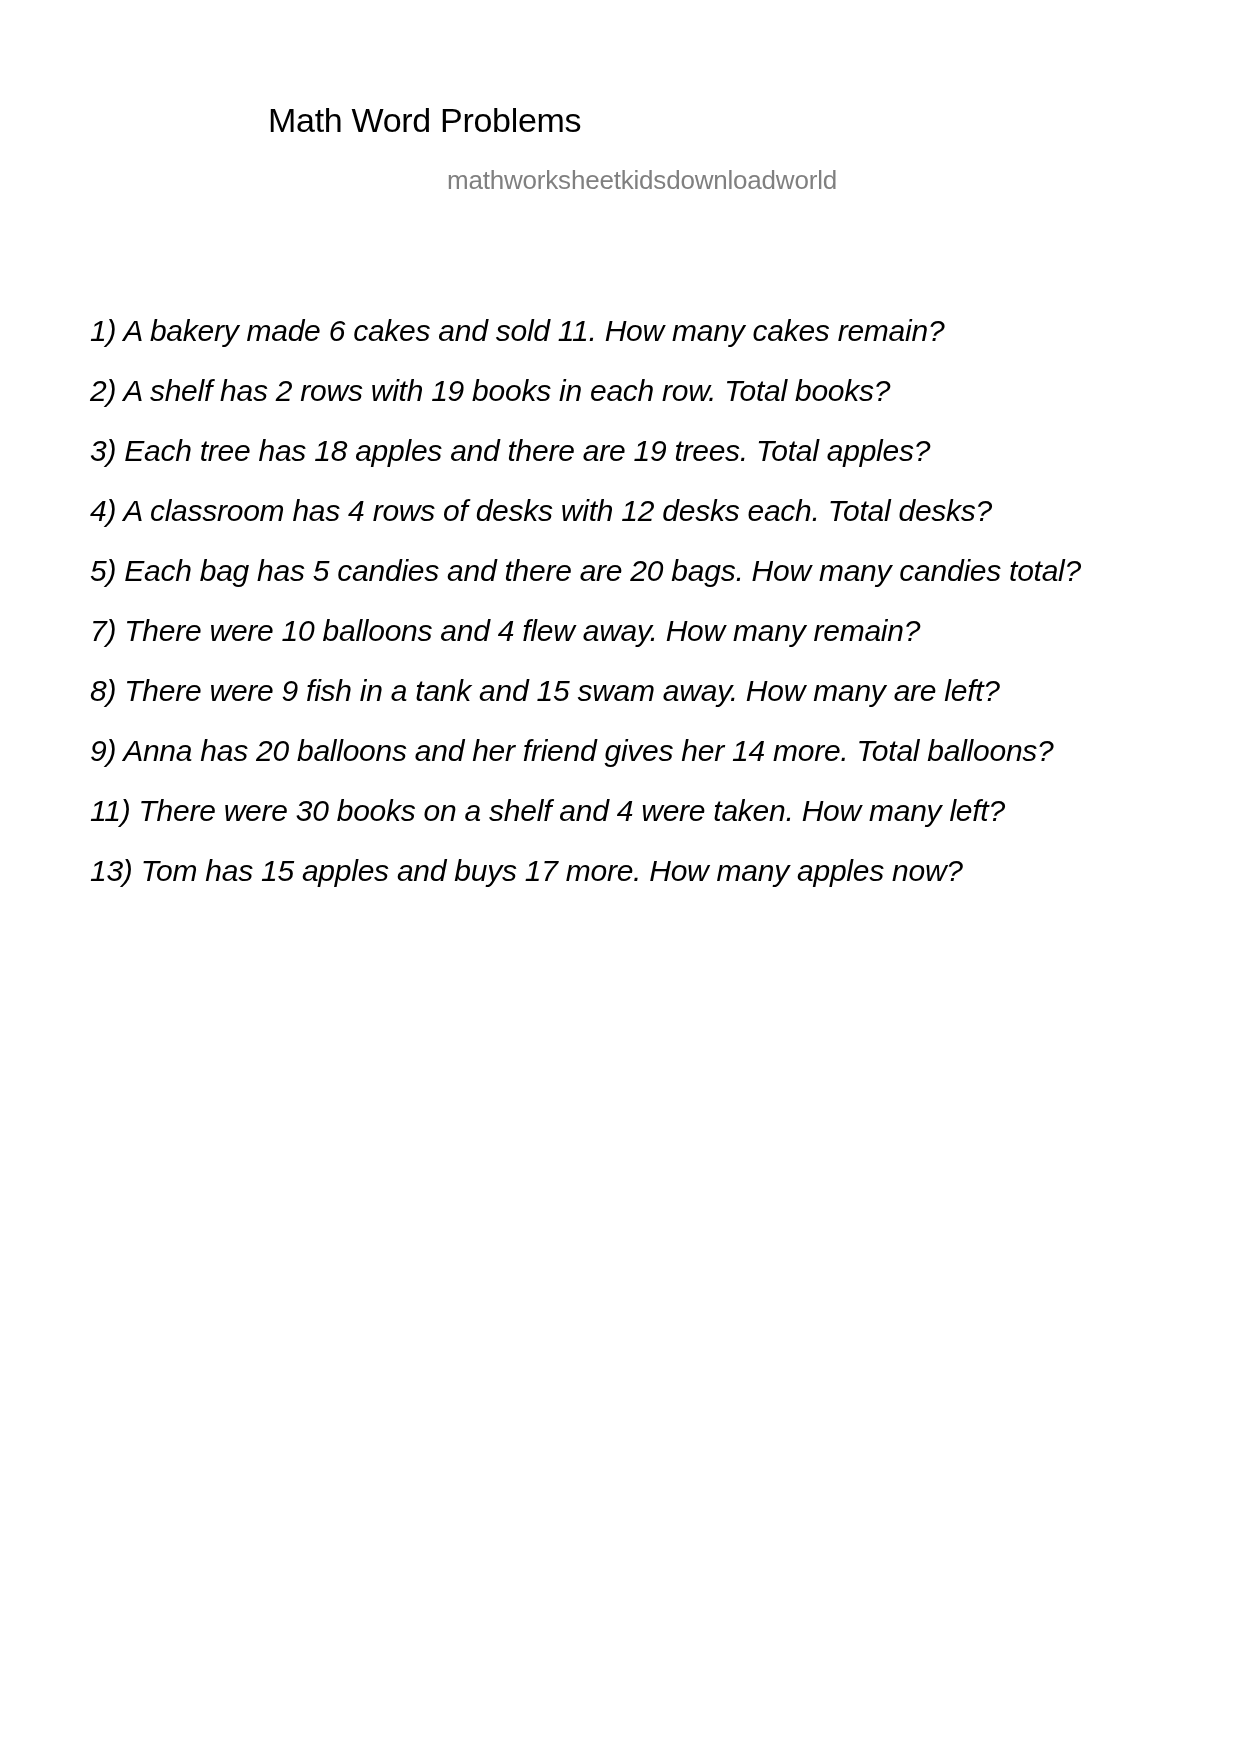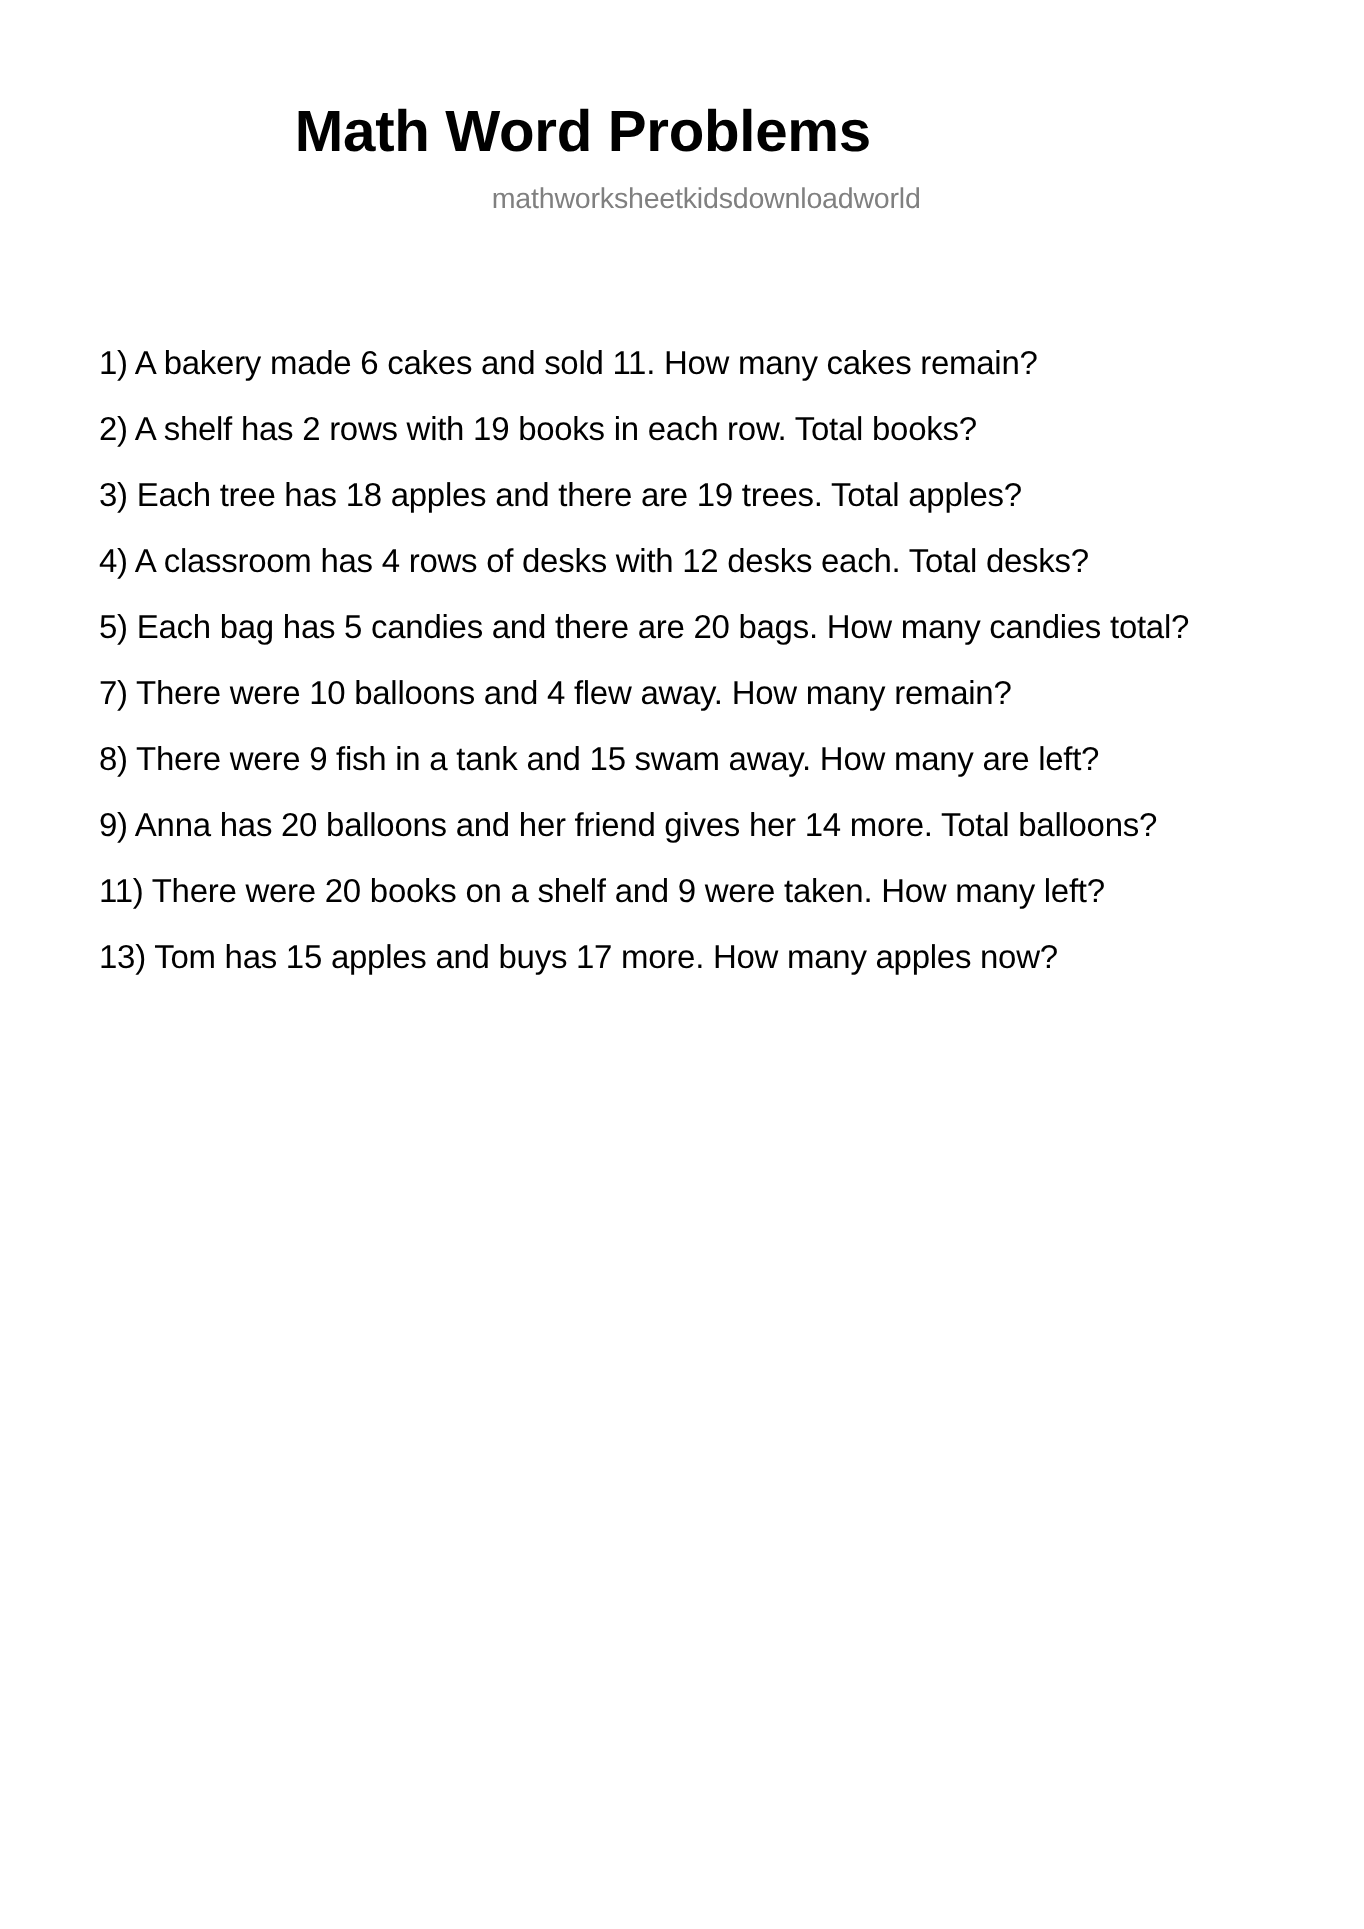--- a/index.html
+++ b/index.html
@@ -12,23 +12,23 @@
       height: 1754px;
       position: relative;
       overflow: hidden;
       font-family: "Liberation Sans", sans-serif;
       color: #000000;
     }
     .page-title {
       position: absolute;
       left: 268px;
       top: 88px;
-      font-size: 53px;
+      font-size: 34px;
       line-height: 64px;
-      font-weight: bold;
+      font-weight: normal;
       margin: 0;
       white-space: nowrap;
       letter-spacing: -0.3px;
     }
     .page-subtitle {
       position: absolute;
       left: 447px;
       top: 162px;
       font-size: 26px;
       line-height: 36px;
@@ -44,32 +44,33 @@
       margin: 0;
       padding: 0;
       list-style: none;
     }
     .problem {
       font-size: 30px;
       line-height: 37px;
       margin: 0 0 23px 0;
       padding: 0;
       letter-spacing: -0.25px;
+      font-style: italic;
     }
   </style>
 </head>
 <body>
 
 <h1 class="page-title">Math Word Problems</h1>
 <div class="page-subtitle">mathworksheetkidsdownloadworld</div>
 
 <ol class="problem-list">
   <li class="problem">1) A bakery made 6 cakes and sold 11. How many cakes remain?</li>
   <li class="problem">2) A shelf has 2 rows with 19 books in each row. Total books?</li>
   <li class="problem">3) Each tree has 18 apples and there are 19 trees. Total apples?</li>
   <li class="problem">4) A classroom has 4 rows of desks with 12 desks each. Total desks?</li>
   <li class="problem">5) Each bag has 5 candies and there are 20 bags. How many candies total?</li>
   <li class="problem">7) There were 10 balloons and 4 flew away. How many remain?</li>
   <li class="problem">8) There were 9 fish in a tank and 15 swam away. How many are left?</li>
   <li class="problem">9) Anna has 20 balloons and her friend gives her 14 more. Total balloons?</li>
-  <li class="problem">11) There were 20 books on a shelf and 9 were taken. How many left?</li>
+  <li class="problem">11) There were 30 books on a shelf and 4 were taken. How many left?</li>
   <li class="problem">13) Tom has 15 apples and buys 17 more. How many apples now?</li>
 </ol>
 
 </body></html>

